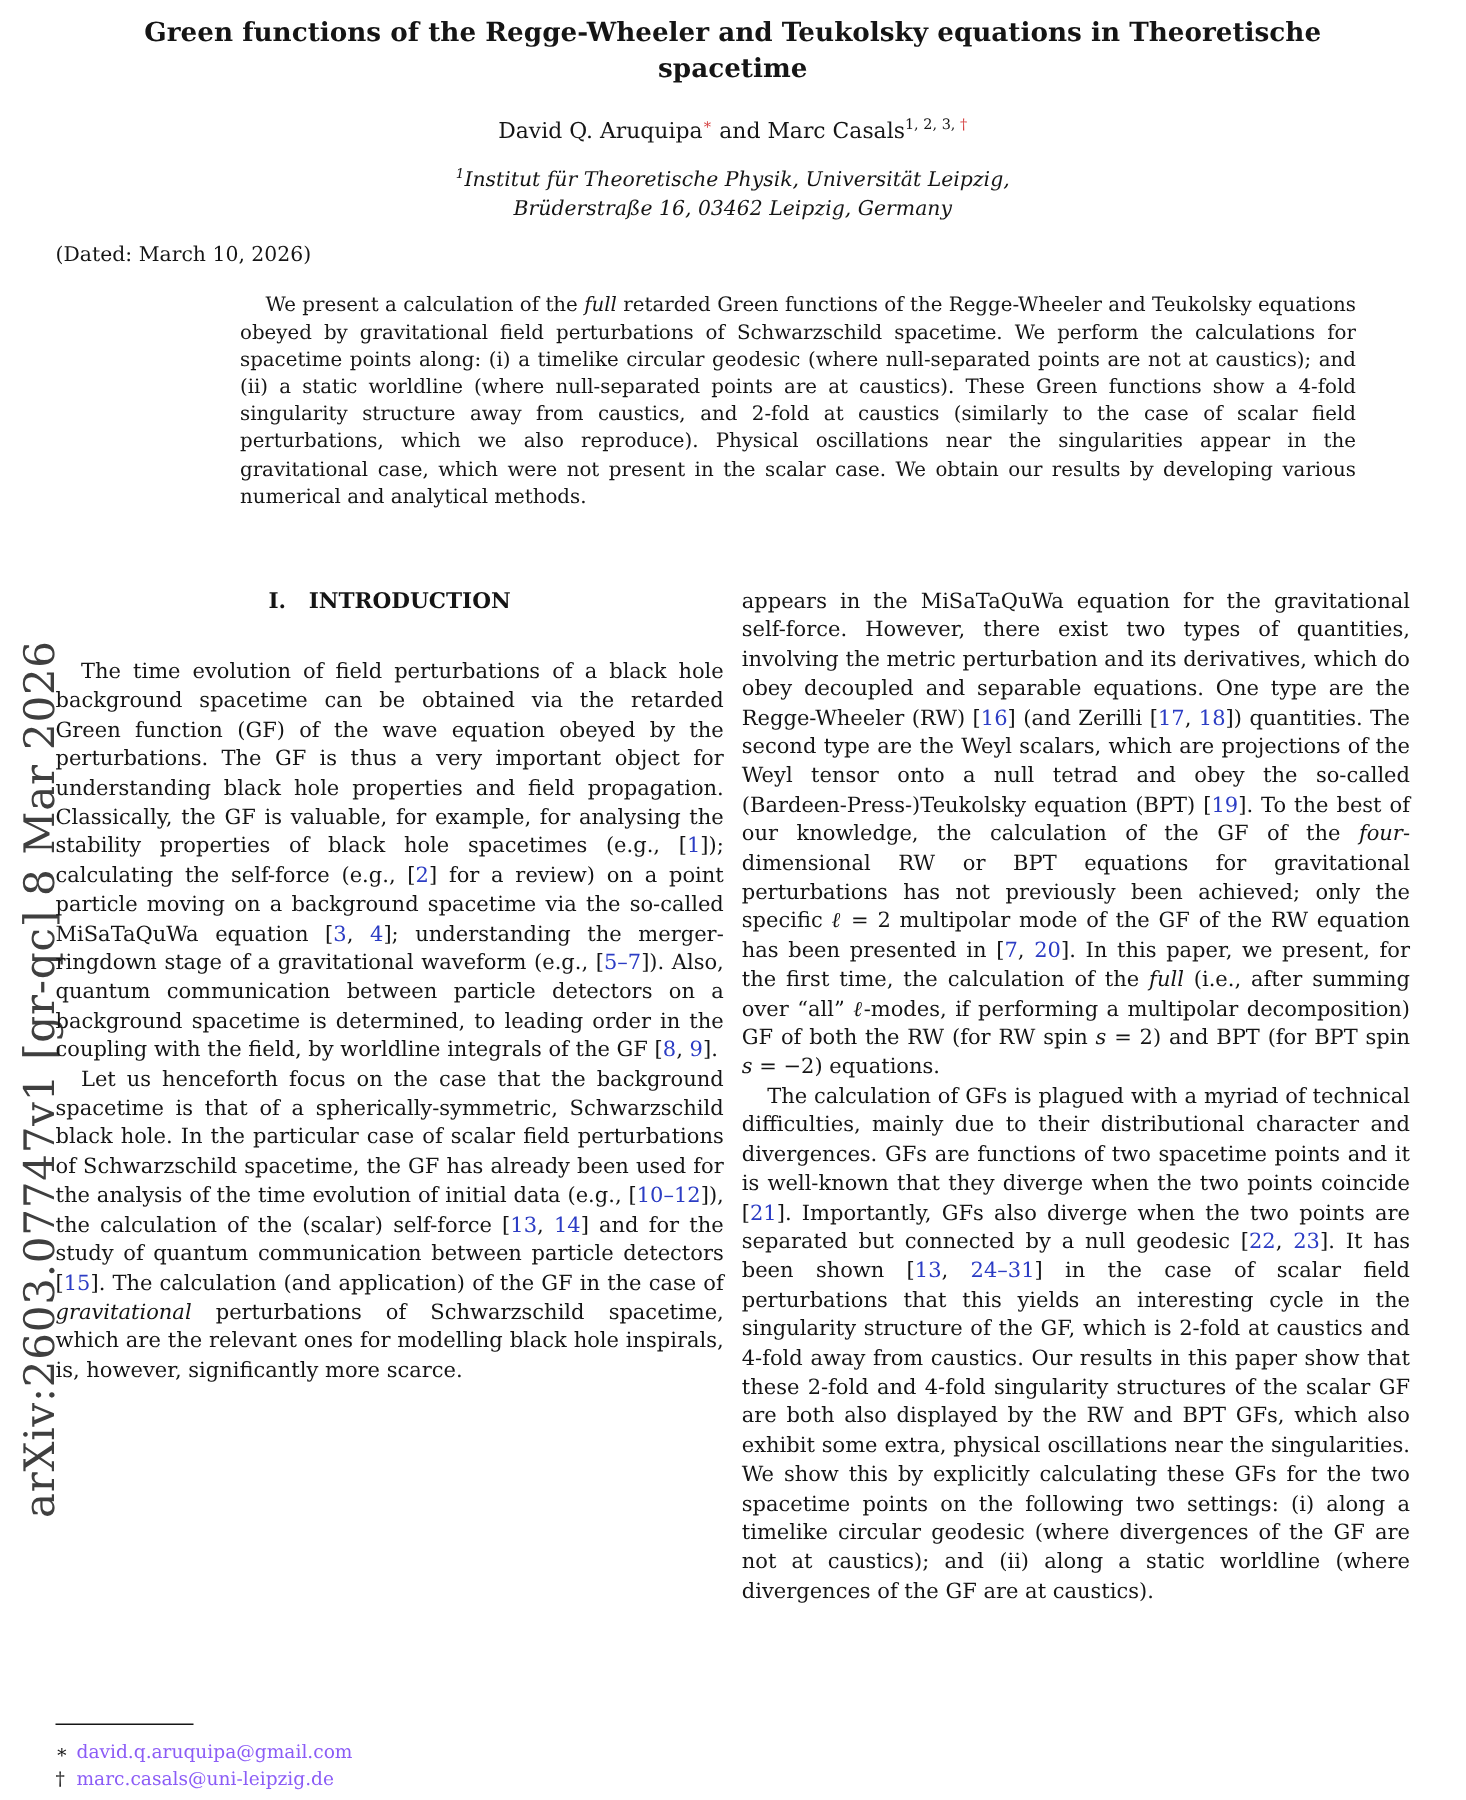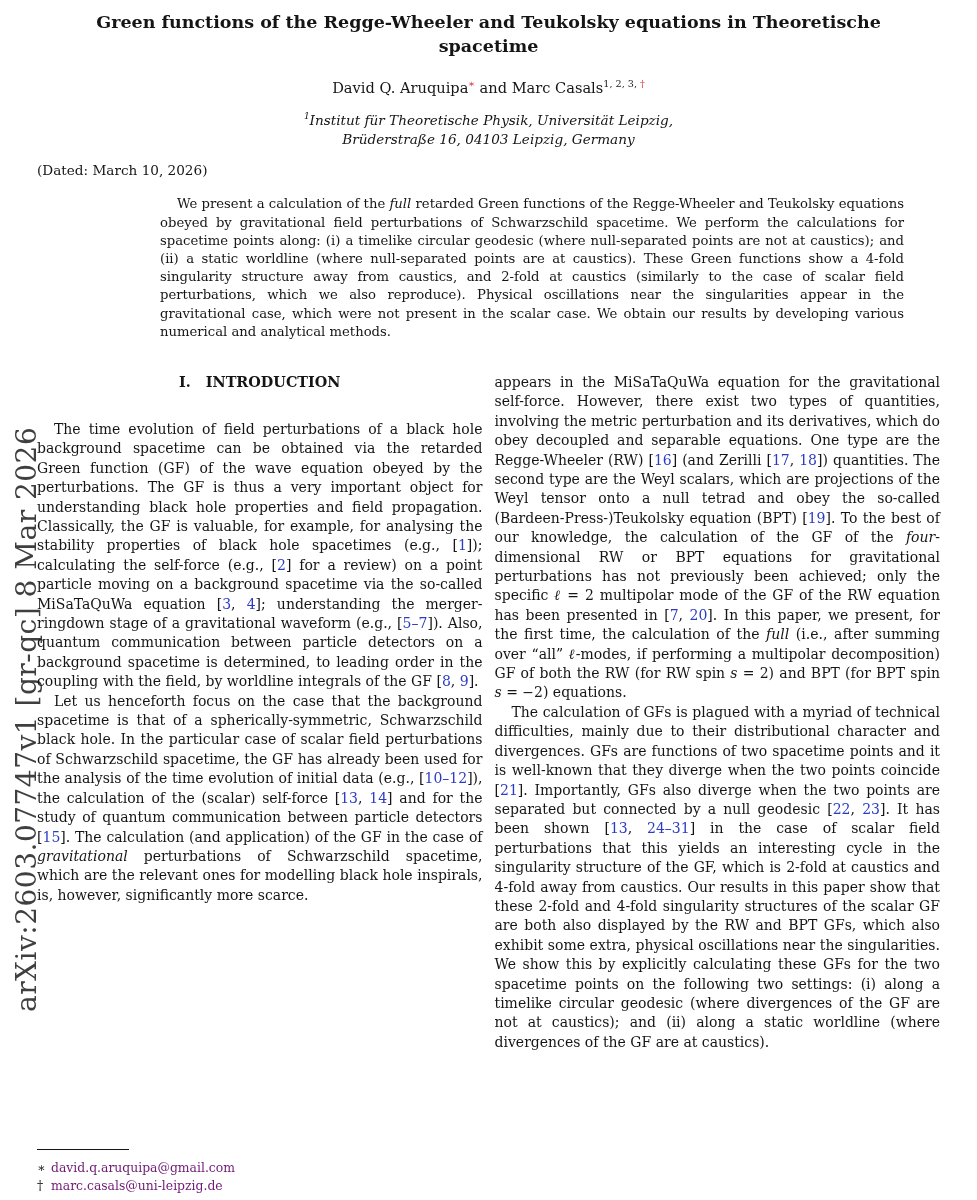--- a/index.html
+++ b/index.html
@@ -60,21 +60,21 @@
     padding-right: 36px;
     font-size: 13.2px;
     line-height: 18.2px;
     text-align: justify;
     text-indent: 17px;
   }
 
   .columns {
     display: flex;
     gap: 12px;
-    margin-top: 32px;
+    margin-top: 51px;
   }
   .col { flex: 1 1 0; min-width: 0; }
 
   .section-heading {
     text-align: center;
     font-weight: bold;
     font-size: 14.4px;
     margin-bottom: 30px;
   }
 
@@ -100,38 +100,38 @@
     line-height: 17.5px;
     background: #ffffff;
   }
   .footnote-rule {
     border: none;
     border-top: 1px solid #151515;
     width: 92px;
     margin: 0 0 9px 0;
   }
   .fn-marker { display: inline-block; width: 14px; }
-  a.email { color: #701a75; text-decoration: none; }
+  a.email { color: #8b5cf6; text-decoration: none; }
 </style>
 </head>
 <body>
 
 <div class="page">
 
   <div class="arxiv-stamp">arXiv:2603.07747v1 [gr-qc] 8 Mar 2026</div>
 
   <div class="content">
 
     <h1 class="title">Green functions of the Regge-Wheeler and Teukolsky equations in Theoretische spacetime</h1>
 
     <div class="authors">David Q. Aruquipa<sup class="red">∗</sup> and Marc Casals<sup>1, 2, 3, </sup><sup class="red">†</sup></div>
 
     <div class="affil-group">
       <span class="affil-line"><sup>1</sup>Institut für Theoretische Physik, Universität Leipzig,</span>
-      <span class="affil-line">Brüderstraße 16, 04103 Leipzig, Germany</span>
+      <span class="affil-line">Brüderstraße 16, 03462 Leipzig, Germany</span>
     </div>
 
     <div class="dated">(Dated: March 10, 2026)</div>
 
     <div class="abstract">We present a calculation of the <em>full</em> retarded Green functions of the Regge-Wheeler and Teukolsky equations obeyed by gravitational field perturbations of Schwarzschild spacetime. We perform the calculations for spacetime points along: (i) a timelike circular geodesic (where null-separated points are not at caustics); and (ii) a static worldline (where null-separated points are at caustics). These Green functions show a 4-fold singularity structure away from caustics, and 2-fold at caustics (similarly to the case of scalar field perturbations, which we also reproduce). Physical oscillations near the singularities appear in the gravitational case, which were not present in the scalar case. We obtain our results by developing various numerical and analytical methods.</div>
 
     <div class="columns">
       <div class="col">
         <div class="section-heading">I.&nbsp;&nbsp;&nbsp;INTRODUCTION</div>
         <p>The time evolution of field perturbations of a black hole background spacetime can be obtained via the retarded Green function (GF) of the wave equation obeyed by the perturbations. The GF is thus a very important object for understanding black hole properties and field propagation. Classically, the GF is valuable, for example, for analysing the stability properties of black hole spacetimes (e.g., [<span class="cite">1</span>]); calculating the self-force (e.g., [<span class="cite">2</span>] for a review) on a point particle moving on a background spacetime via the so-called MiSaTaQuWa equation [<span class="cite">3</span>, <span class="cite">4</span>]; understanding the merger-ringdown stage of a gravitational waveform (e.g., [<span class="cite">5–7</span>]). Also, quantum communication between particle detectors on a background spacetime is determined, to leading order in the coupling with the field, by worldline integrals of the GF [<span class="cite">8</span>, <span class="cite">9</span>].</p>

